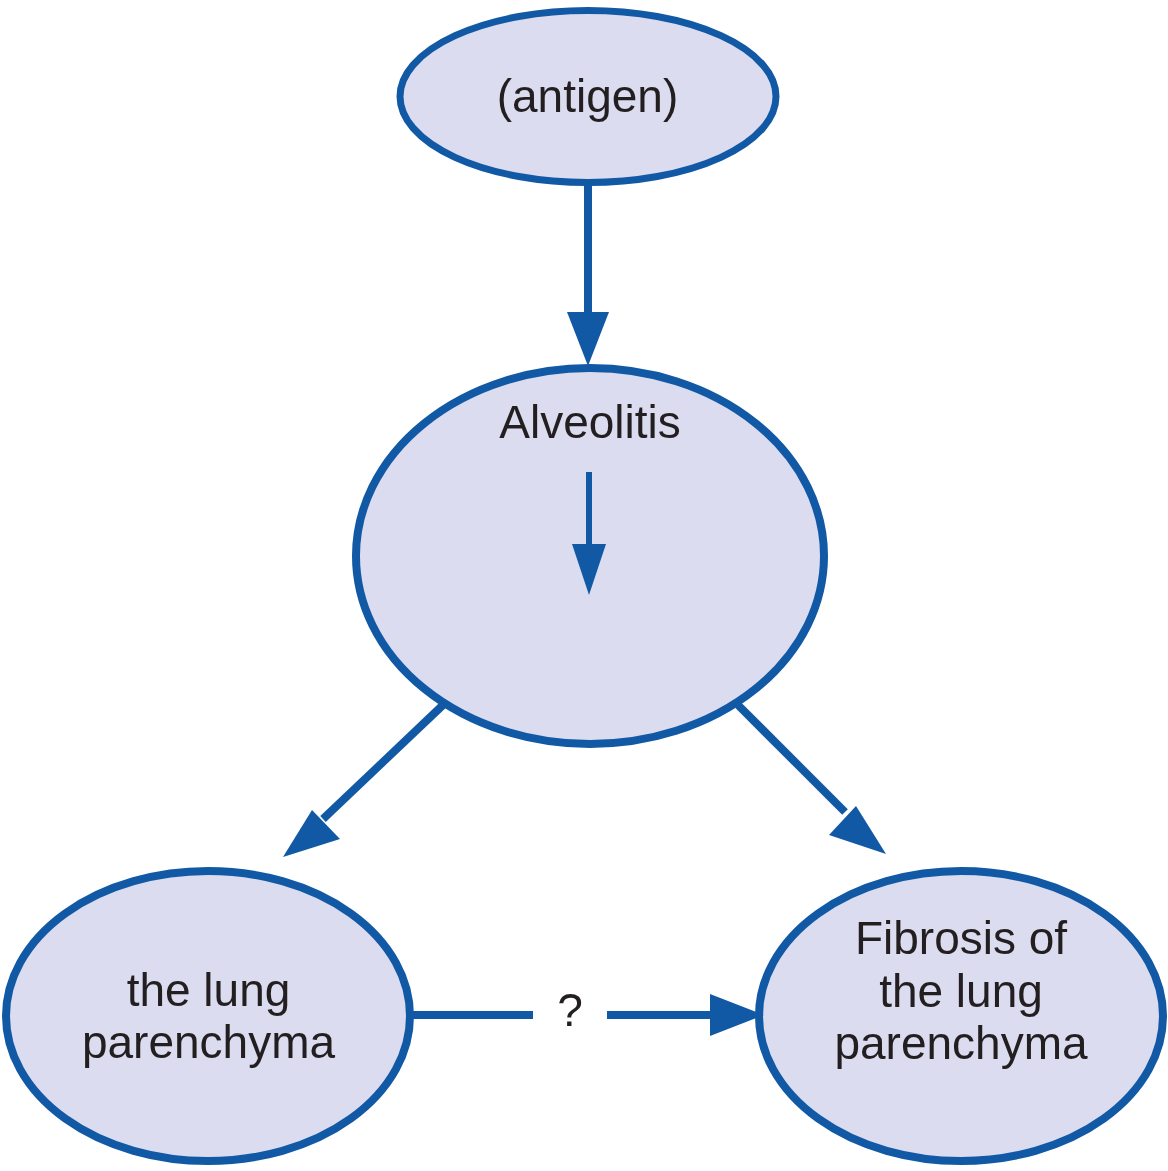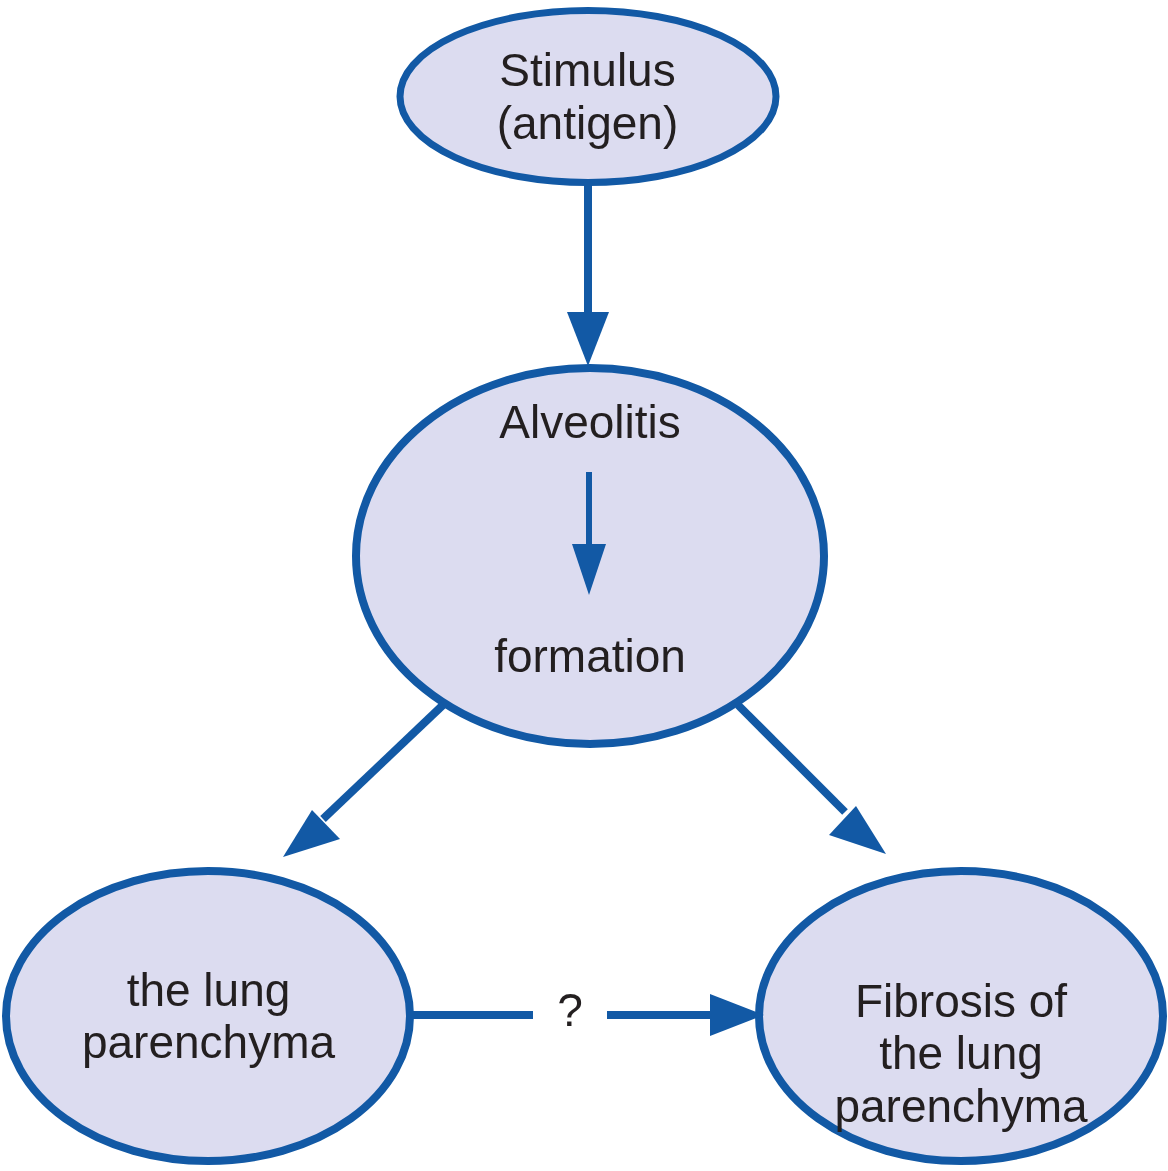--- a/index.html
+++ b/index.html
@@ -54,21 +54,21 @@
   #label-alveolitis {
     left: 352px; top: 394px; width: 476px; height: 56px;
   }
   #label-granuloma {
     left: 352px; top: 600px; width: 476px; height: 112px;
   }
   #label-injury {
     left: 3px; top: 900px; width: 411px; height: 232px;
   }
   #label-fibrosis {
-    left: 757px; top: 900px; width: 408px; height: 232px; justify-content: flex-end;
+    left: 757px; top: 875px; width: 408px; height: 232px;
   }
   #label-question {
     left: 540px; top: 987px; width: 60px; height: 56px;
   }
 </style>
 </head>
 <body>
 
 <div id="diagram-root">
 
@@ -103,30 +103,28 @@
     </g>
 
     <g>
       <line x1="412" y1="1015" x2="533" y2="1015" stroke="#1259a5" stroke-width="8"></line>
       <line x1="607" y1="1015" x2="720" y2="1015" stroke="#1259a5" stroke-width="8"></line>
       <polygon points="764,1015 710,994 710,1036" fill="#1259a5"></polygon>
     </g>
   </svg>
 
   <div class="node-label" id="label-stimulus">
-    <span>Stimulus</span>
     <span>(antigen)</span>
   </div>
 
   <div class="node-label" id="label-alveolitis">
     <span>Alveolitis</span>
   </div>
 
   <div class="node-label" id="label-granuloma">
-    <span>formation</span>
   </div>
 
   <div class="node-label" id="label-injury">
     <span>the lung</span>
     <span>parenchyma</span>
   </div>
 
   <div class="node-label" id="label-fibrosis">
     <span>Fibrosis of</span>
     <span>the lung</span>

